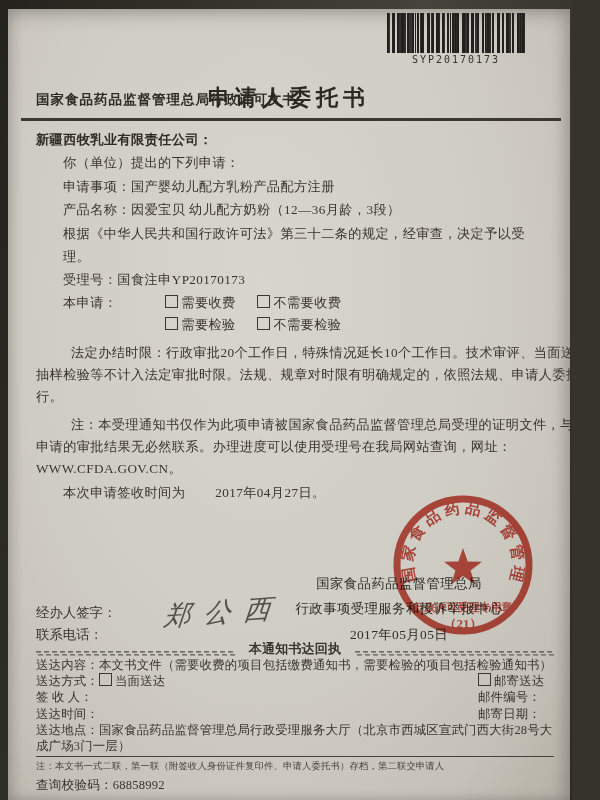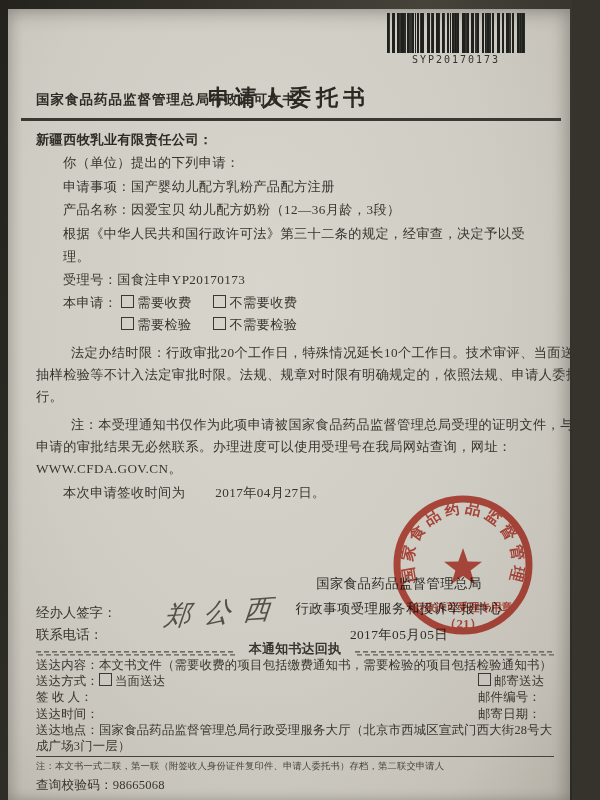--- a/index.html
+++ b/index.html
@@ -16,21 +16,21 @@
       repeating-linear-gradient(90deg,#20201e 0 1px,rgba(0,0,0,0) 1px 7px),
       repeating-linear-gradient(90deg,rgba(25,25,23,.85) 0 3px,rgba(0,0,0,0) 3px 11px),
       repeating-linear-gradient(90deg,rgba(25,25,23,.9) 0 2px,rgba(0,0,0,0) 2px 17px);}
   .barcode-text{font-family:"DejaVu Sans Mono",monospace;font-size:10px;letter-spacing:2px;color:#33322e;margin-top:1px;}
   .doc-type{position:absolute;top:53px;left:28px;font-size:13.5px;font-weight:700;letter-spacing:1px;color:#2e2c26;margin-top:29px;}
   .title{position:absolute;top:74px;left:0;width:100%;text-align:center;font-size:22px;font-weight:700;letter-spacing:5px;color:#2b2922;}
   .rule{position:absolute;top:109px;left:13px;right:9px;height:3px;background:#3a3831;}
   .main{position:absolute;top:119px;left:28px;right:18px;font-size:13.2px;line-height:23.4px;letter-spacing:.4px;}
   .company{font-weight:700;color:#2e2b24;}
   .indent1{margin-left:27px;}
-  .cbx-group{display:flex;margin-left:27px;line-height:22px;}
+  .cbx-group{display:flex;margin-left:27px;line-height:22px;gap:44px;}
   .cbx-col{margin-left:4px;}
   .cbx-row{line-height:22px;}
   .cbx{display:inline-block;width:11px;height:11px;border:1.3px solid #3a3831;vertical-align:-1px;margin-right:3px;}
   .opt{margin-right:18px;}
   .para{margin-top:6px;line-height:22px;}
   .para .ln{white-space:nowrap;}
   .para .ln.first{margin-left:35px;}
   .signtime{margin-top:2px;line-height:22px;}
   .signtime .gap{display:inline-block;width:30px;}
   .office{margin:67px 44px 0 auto;width:218px;text-align:center;line-height:25.4px;font-size:13.4px;color:#2f2d27;}
@@ -132,21 +132,21 @@
         <span>签 收 人：</span>
         <span class="rright">邮件编号：</span>
       </div>
       <div class="rrow">
         <span>送达时间：</span>
         <span class="rright">邮寄日期：</span>
       </div>
       <div class="place"><span>送达地点：</span><span>国家食品药品监督管理总局行政受理服务大厅（北京市西城区宣武门西大街28号大成广场3门一层）</span></div>
       <div class="receipt-rule"></div>
       <div class="small-note">注：本文书一式二联，第一联（附签收人身份证件复印件、申请人委托书）存档，第二联交申请人</div>
-      <div class="check-code"><span>查询校验码：</span><span>98665068</span></div>
+      <div class="check-code"><span>查询校验码：</span><span>68858992</span></div>
     </div>
 
     <svg class="stamp" viewBox="0 0 150 150">
       <circle cx="75" cy="75" r="66" fill="none" stroke="#c5372a" stroke-width="7"></circle>
       <defs>
         <path id="ringPath" d="M 29.2,93 A 50,50 0 1 1 120.8,93"></path>
       </defs>
       <text font-size="15.5" letter-spacing="4.2" fill="#c5372a" font-weight="bold" font-family="Liberation Serif,serif">
         <textPath href="#ringPath" startOffset="2">国家食品药品监督管理总局</textPath>
       </text>

